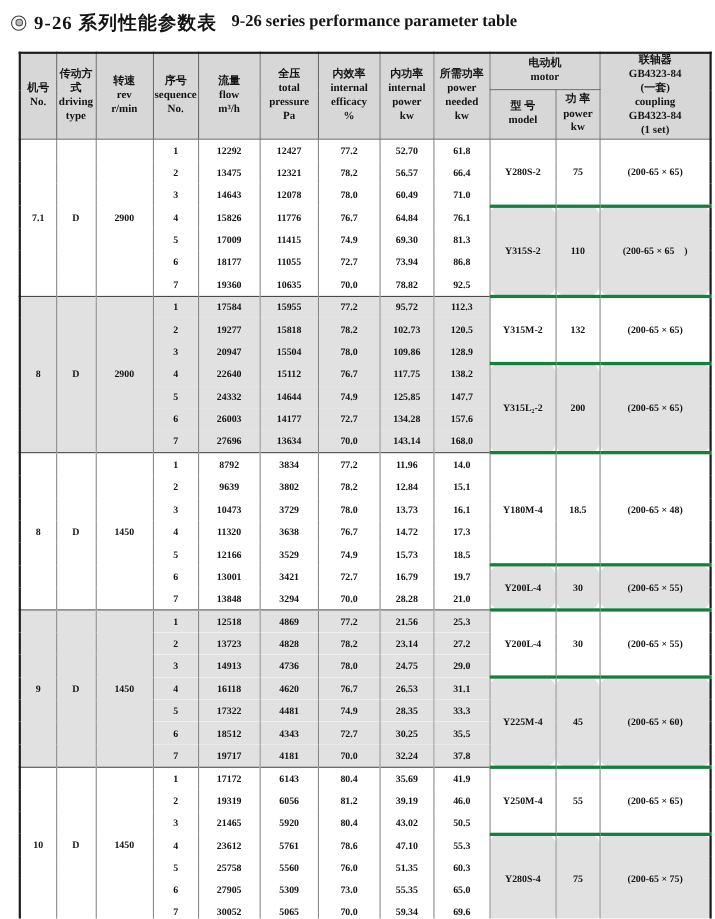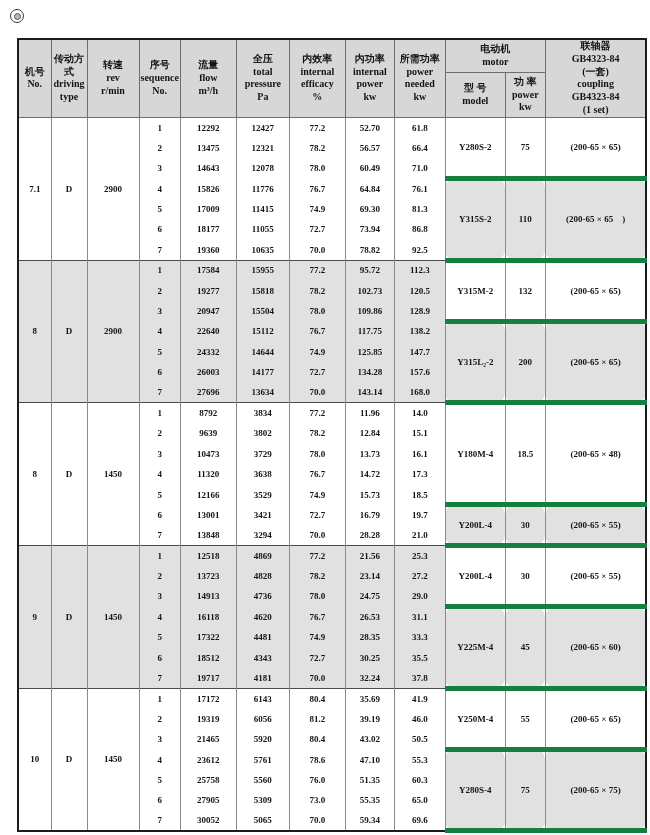--- a/index.html
+++ b/index.html
@@ -35,33 +35,35 @@
   thead tr.h1 { height:30px; }
   thead tr.h2 { height:40px; }
   tbody { border-top:1.4px solid #4a4a4a; }
   tbody tr { height:20.4px; }
   td {
     border-left:1px solid #8a8a8a; border-right:1px solid #8a8a8a;
     font-size:9px; background:#ffffff;
   }
   tbody.shaded td { background:#e1e1e1; }
   td.mcell {
-    border-top:1px solid #6e6e6e; border-bottom:5px solid #15803d;
+    border-top:1px solid #6e6e6e; border-bottom:3px solid #15803d;
     background:#ffffff; font-size:9px;
   }
   tbody.shaded td.mcell { background:#ffffff;margin-top:16px; }
   td.mcell.gray, tbody.shaded td.mcell.gray { background:#e1e1e1;border-radius:10px; }
 </style>
 </head>
 <body>
 
 <div class="title-bar">
   <span class="bullseye">
       <span class="bullseye-inner"></span>
     </span>
+  <span class="title-zh">9-26 系列性能参数表</span>
+  <span class="title-en">9-26 series performance parameter table</span>
 </div>
 
 <table class="param" id="tbl">
   <colgroup>
     <col style="width:33px">
       <col style="width:36px">
       <col style="width:52px">
     <col style="width:30px">
       <col style="width:56px">
       <col style="width:53px">

